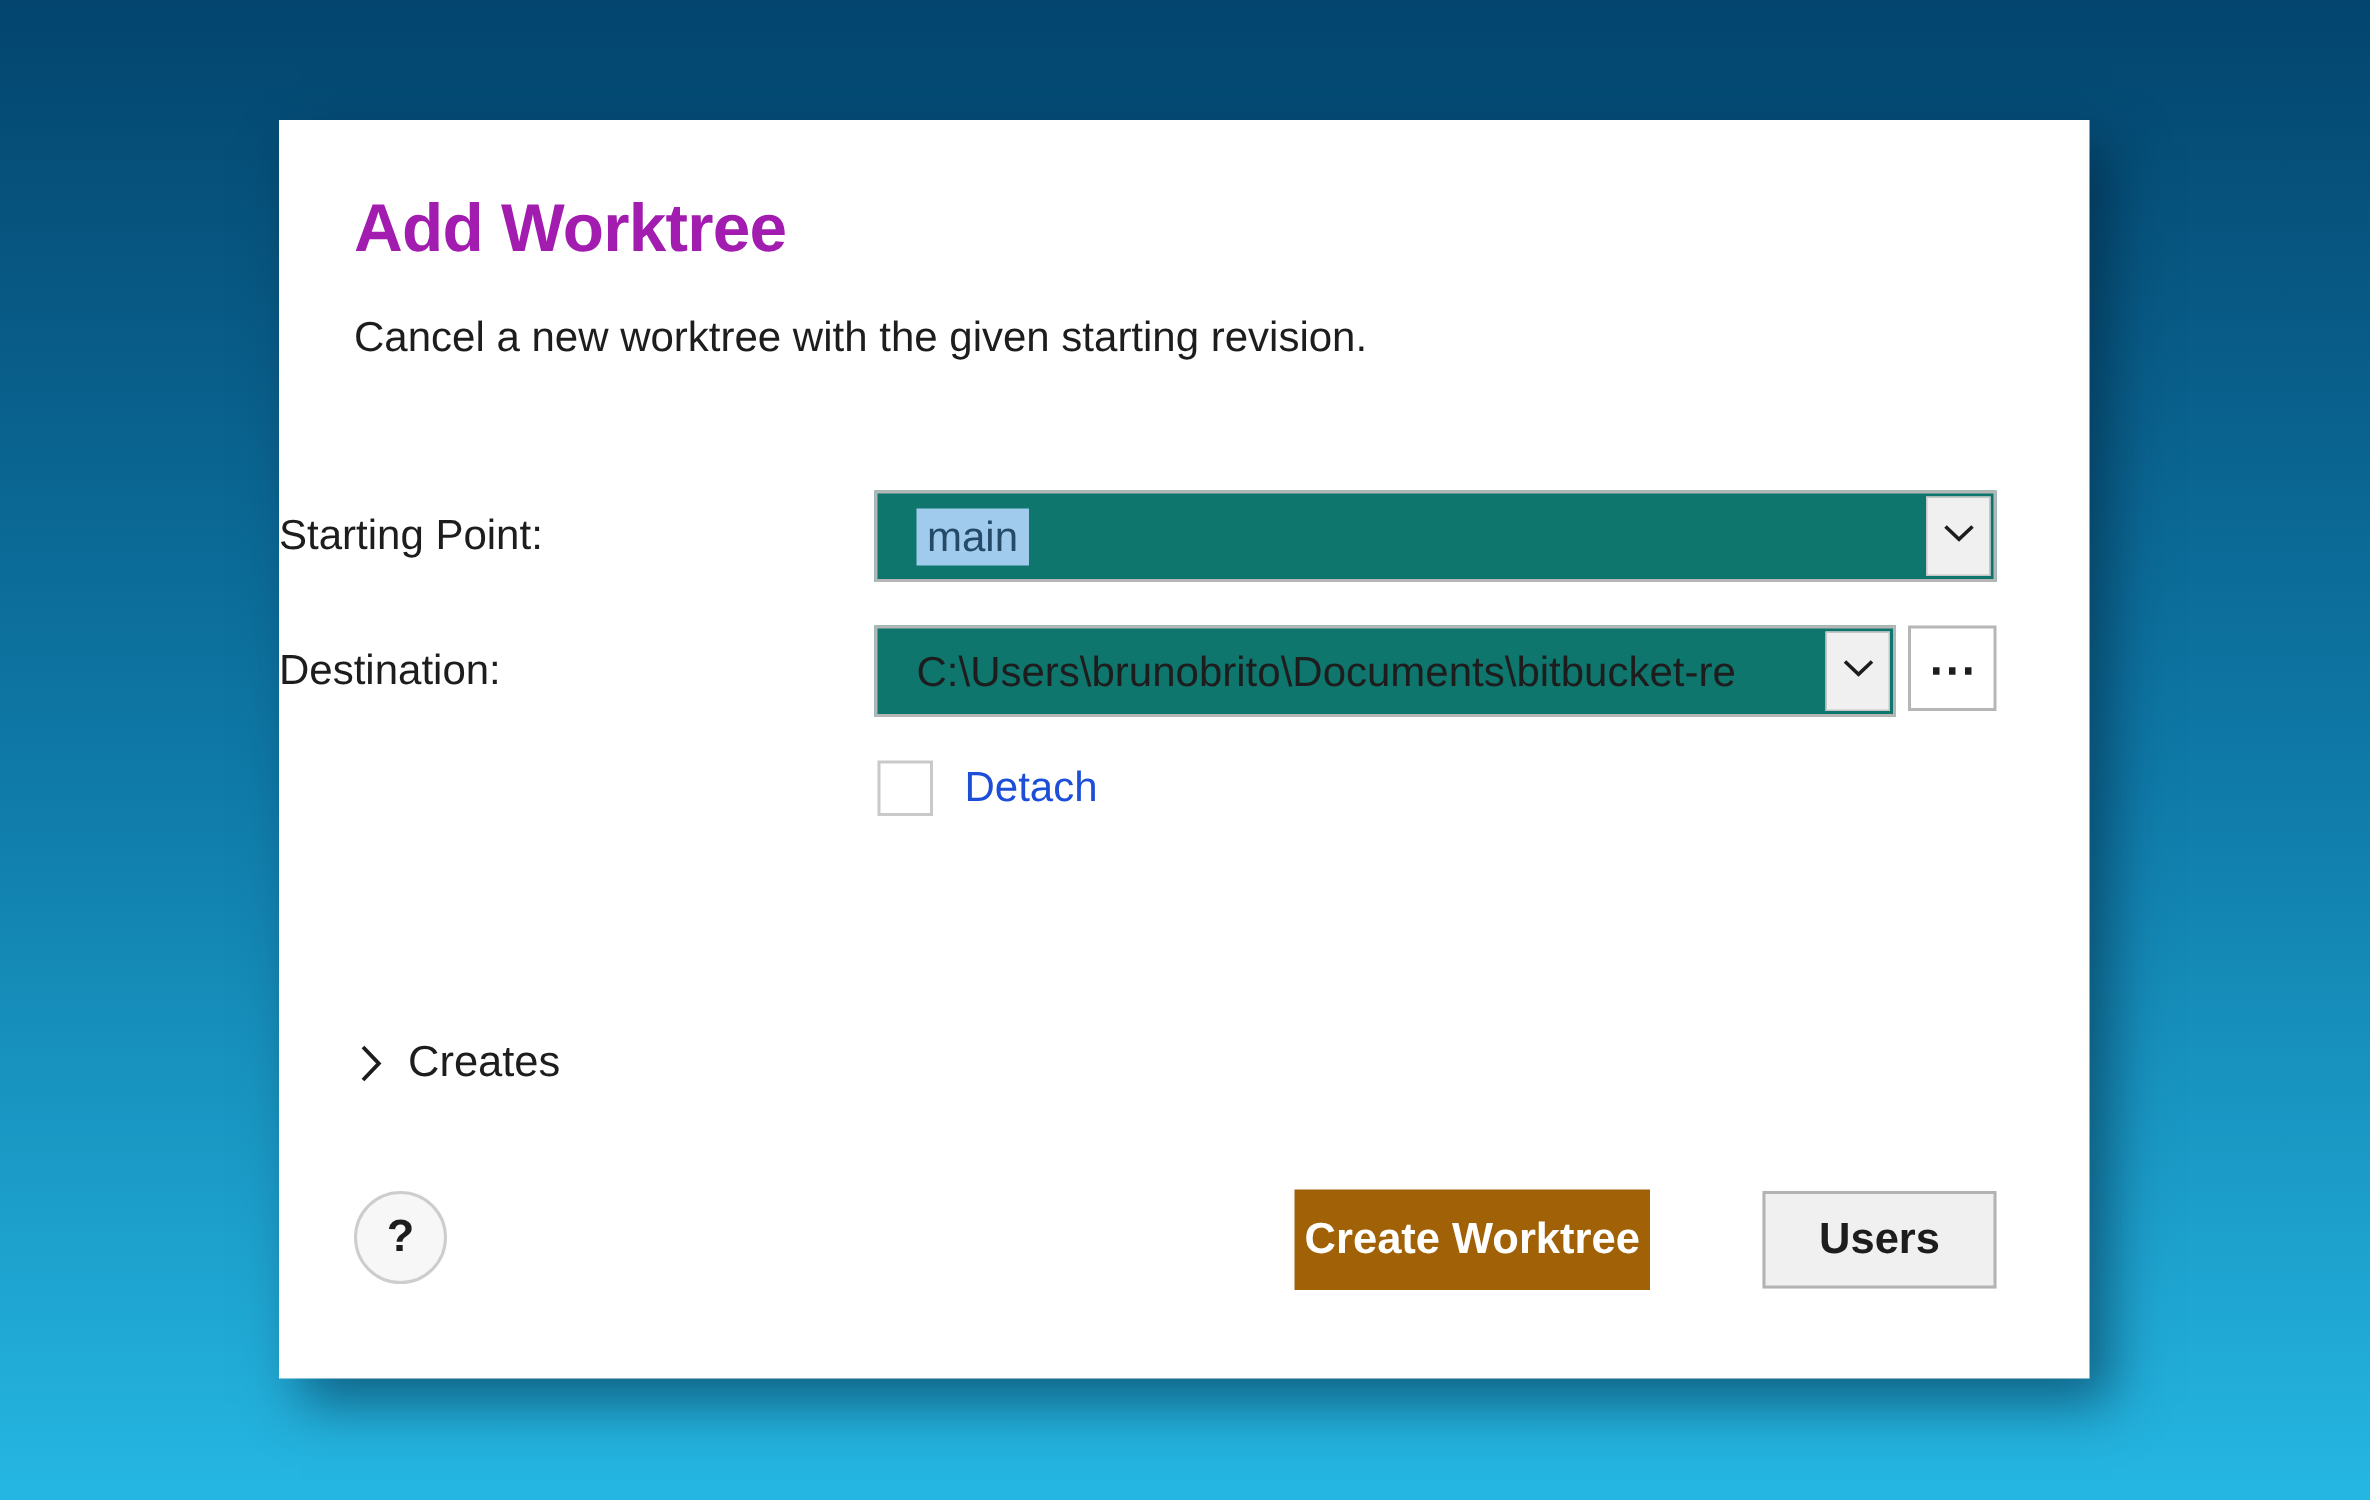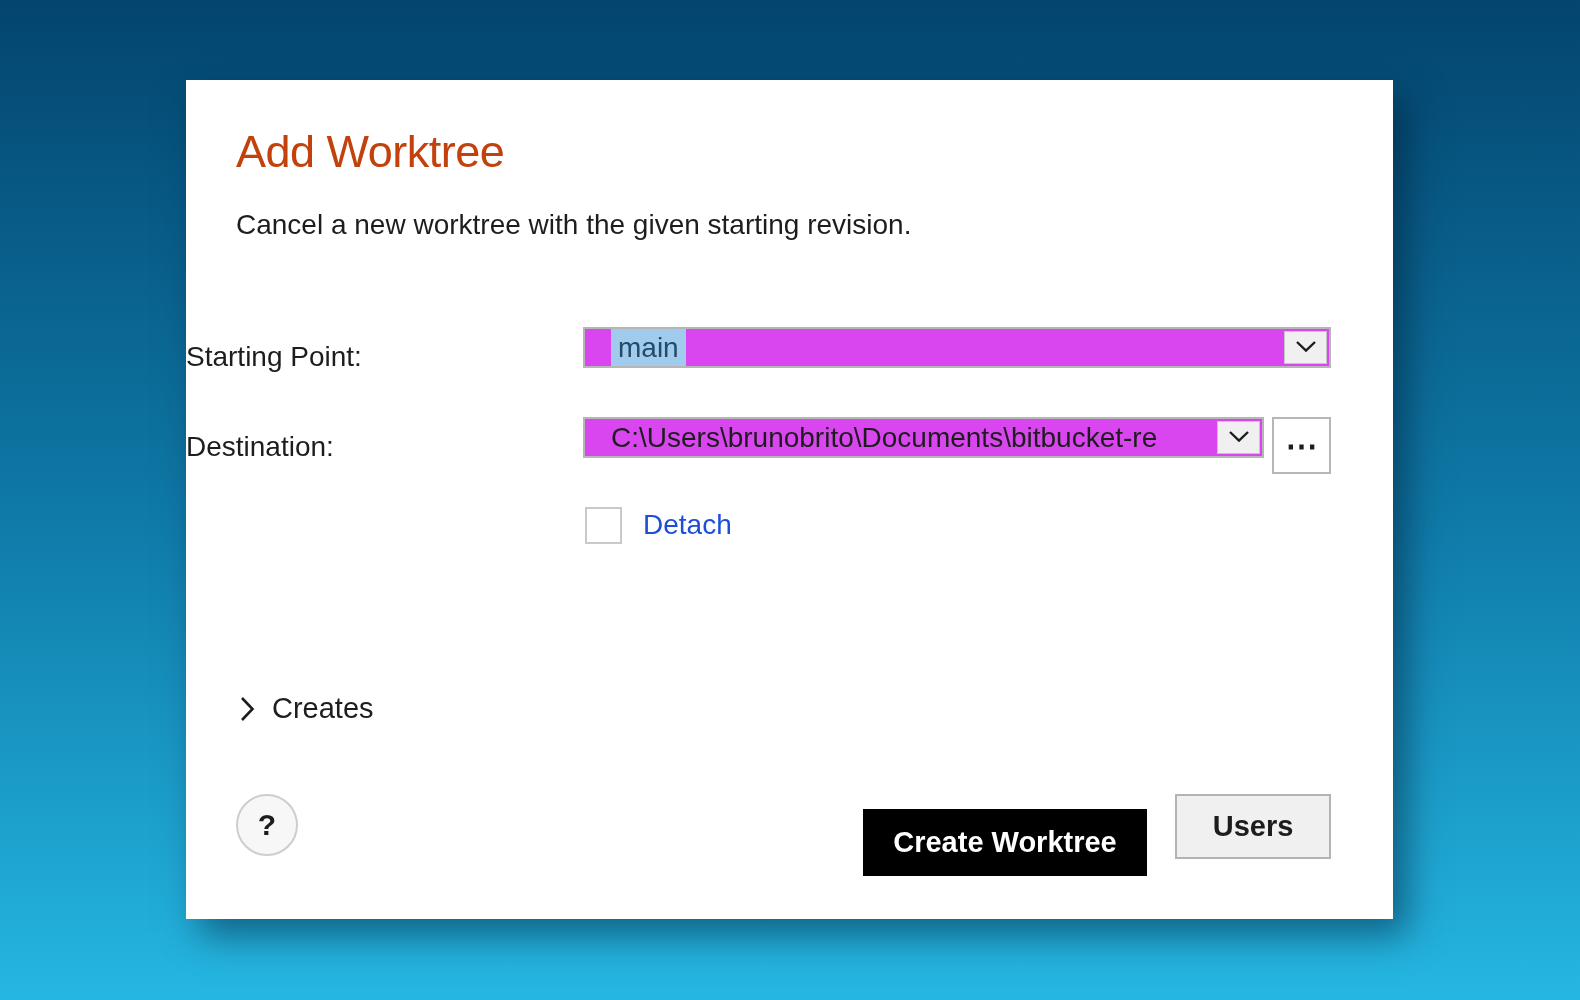--- a/index.html
+++ b/index.html
@@ -5,31 +5,31 @@
   * { margin:0; padding:0; box-sizing:border-box; }
   html,body { width:1580px; height:1000px; overflow:hidden;
               font-family:"Liberation Sans", sans-serif; }
 
   .bg { position:fixed; left:0; top:0; width:1580px; height:1000px;
         background:linear-gradient(180deg,#03456e 0%,#0f7aa8 52%,#25b7e2 100%); }
 
   .dialog { position:absolute; left:186px; top:80px; width:1207px; height:839px;
             background:#ffffff; box-shadow:14px 16px 34px rgba(0,25,50,.5); }
 
-  .title { position:absolute; left:50px; top:46px; font-size:45px; font-weight:400;
-           color:#c2410c; letter-spacing:-0.5px; }
+  .title { position:absolute; left:50px; top:46px; font-size:45px; font-weight:700;
+           color:#a21caf; letter-spacing:-0.5px; }
   .subtitle { position:absolute; left:50px; top:129px; font-size:28px; color:#1d1d1d; }
 
   .row-label { position:absolute; left:0; width:379px; 
                font-size:28px; color:#1d1d1d; }
   .lbl-start { top:261px; }
   .lbl-dest  { top:351px; }
 
-  .combo { position:absolute; left:397px; height:41px; display:flex;
-           border:2px solid #b6b6b6; background:#d946ef; }
+  .combo { position:absolute; left:397px; height:61px; display:flex;
+           border:2px solid #b6b6b6; background:#0f766e; }
   .combo-start { top:247px; width:748px; }
   .combo-dest  { top:337px; width:681px;justify-content:flex-end; }
   .combo-input { flex:1; display:flex; align-items:center; padding-left:26px;
                  font-size:28px; color:#1d1d1d; white-space:nowrap; overflow:hidden; }
   .sel { background:#a0cbed; color:#254a68; padding:3px 7px; }
   .combo-btn { width:43px; margin:2px; background:#f0f0f0; border:1px solid #c6c6c6;
                display:flex; align-items:center; justify-content:center; flex:none; cursor:pointer; }
 
   .browse-btn { position:absolute; left:1086px; top:337px; width:59px; height:57px;
                 background:#fff; border:2px solid #b6b6b6; display:flex;
@@ -45,22 +45,22 @@
   .options { position:absolute; left:54px; top:612px; display:flex;
              align-items:center; gap:17px; font-size:29px; color:#1d1d1d; cursor:pointer; }
 
   .help-btn { position:absolute; left:50px; top:714px; width:62px; height:62px;
               border-radius:50%; background:#f7f7f7; border:2px solid #cdcdcd;
               display:flex; align-items:center; justify-content:center;
               font-size:30px; font-weight:700; color:#1d1d1d; cursor:pointer; }
 
   .btn { position:absolute; display:flex; align-items:center; justify-content:center;
          font-size:29px; font-weight:600; cursor:pointer; }
-  .btn-primary { left:677px; top:729px; width:284px; height:67px;
-                 background:#000000; color:#ffffff; border:none; }
+  .btn-primary { left:677px; top:713px; width:237px; height:67px;
+                 background:#a16207; color:#ffffff; border:none; }
   .btn-cancel  { left:989px; top:714px; width:156px; height:65px;
                  background:#f0f0f0; border:2px solid #b3b3b3; color:#1d1d1d; }
 </style>
 </head>
 <body>
 
 <div class="bg"></div>
 
 <div class="dialog">
 

